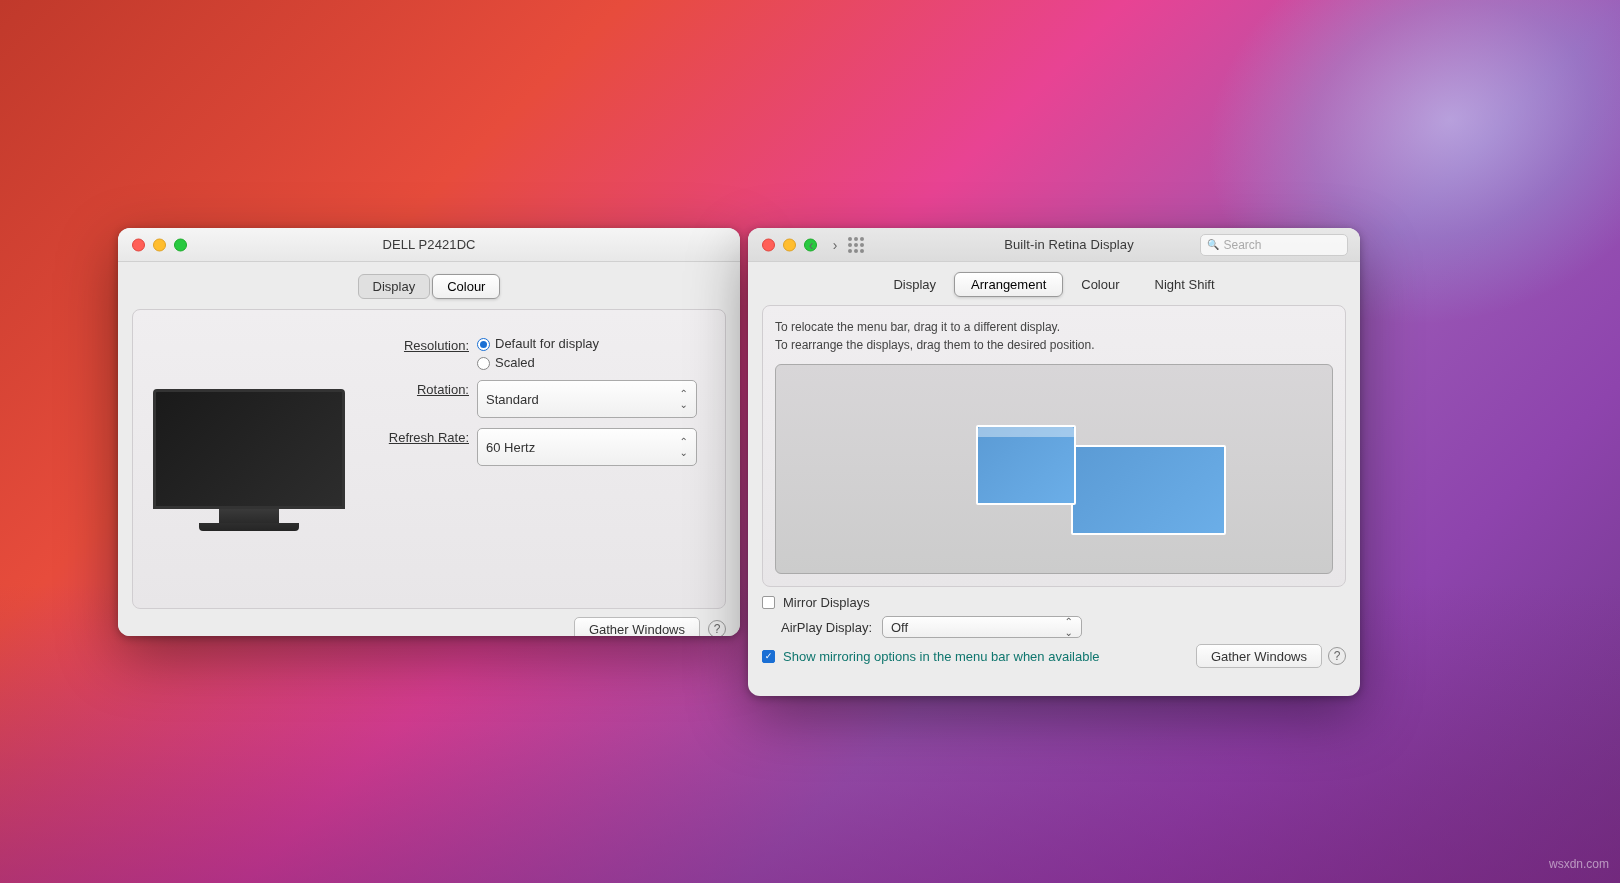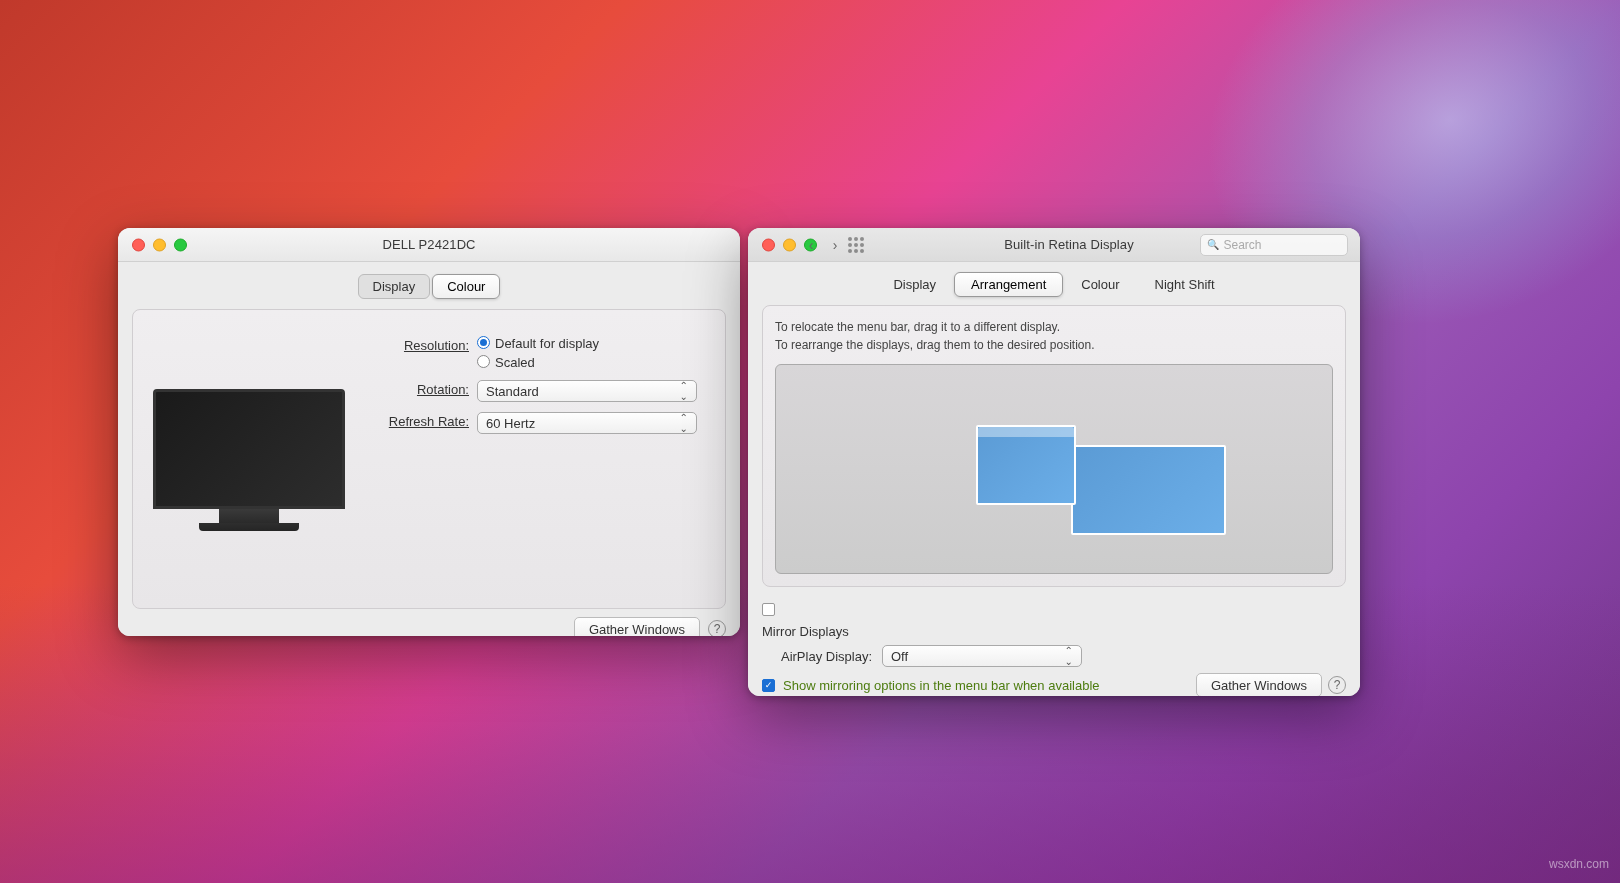--- a/index.html
+++ b/index.html
@@ -286,21 +286,21 @@
     }
 
     .form-values {
       display: flex;
       flex-direction: column;
       gap: 4px;
     }
 
     .radio-option {
       display: flex;
-      align-items: flex-start;
+      align-items: flex-end;
       gap: 5px;
       font-size: 13px;
       color: #333;
     }
 
     .radio-btn {
       width: 13px;
       height: 13px;
       border-radius: 50%;
       border: 1.5px solid #888;
@@ -319,21 +319,21 @@
       position: absolute;
       top: 2px;
       left: 2px;
       width: 7px;
       height: 7px;
       border-radius: 50%;
       background: #1a6fd4;
     }
 
     .select-field {
-      height: 22px;
+      height: 38px;
       width: 220px;
       background: linear-gradient(to bottom, #fefefe, #f0f0f0);
       border: 1px solid #aaa;
       border-radius: 5px;
       font-size: 13px;
       color: #333;
       padding: 4px 8px;
       display: flex;
       align-items: center;
       justify-content: space-between;
@@ -461,23 +461,23 @@
       height: 90px;
       background: linear-gradient(135deg, #5b9bd5, #6baee8);
       border: 2px solid white;
       border-radius: 2px;
       z-index: 1;
     }
 
     
     .mirror-row {
       display: flex;
+      align-items: center;
       gap: 8px;
-      margin: 16px 14px 6px;
-      flex-direction: column;
+      margin: 8px 14px 6px;
     }
 
     .checkbox-el {
       width: 13px;
       height: 13px;
       border: 1.5px solid #999;
       background: white;
       border-radius: 2px;
       flex-shrink: 0;
     }
@@ -535,21 +535,21 @@
     }
 
     .show-mirror-left {
       display: flex;
       align-items: center;
       gap: 8px;
     }
 
     .show-mirror-label {
       font-size: 13px;
-      color: #4d7c0f;
+      color: #0f766e;
     }
   </style>
 </head>
 <body>
 
 <div class="desktop-bg"></div>
 
 <div class="watermark">wsxdn.com</div>
 
 <div class="window window-dell">

